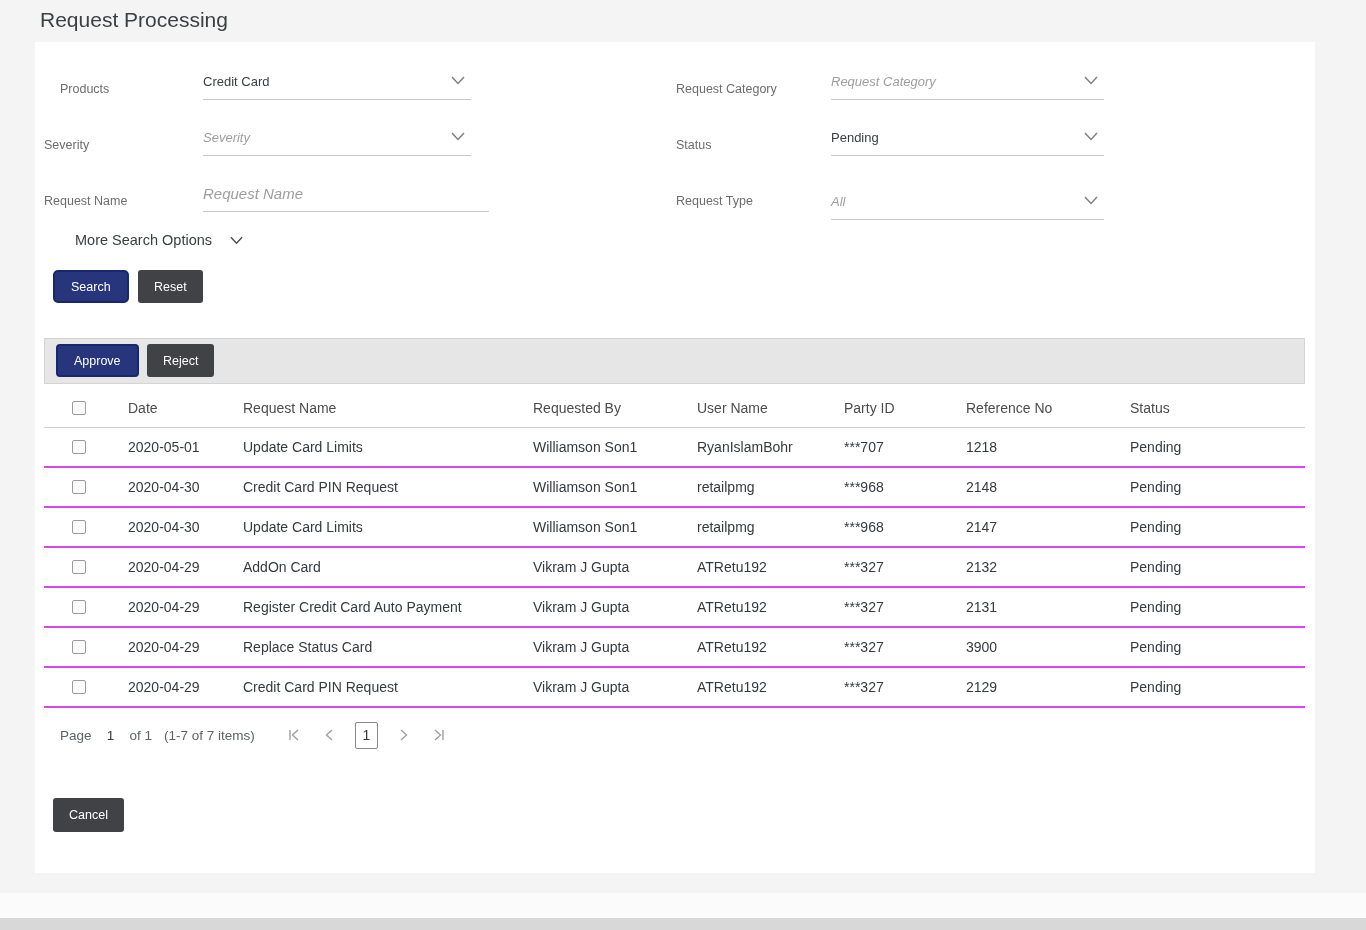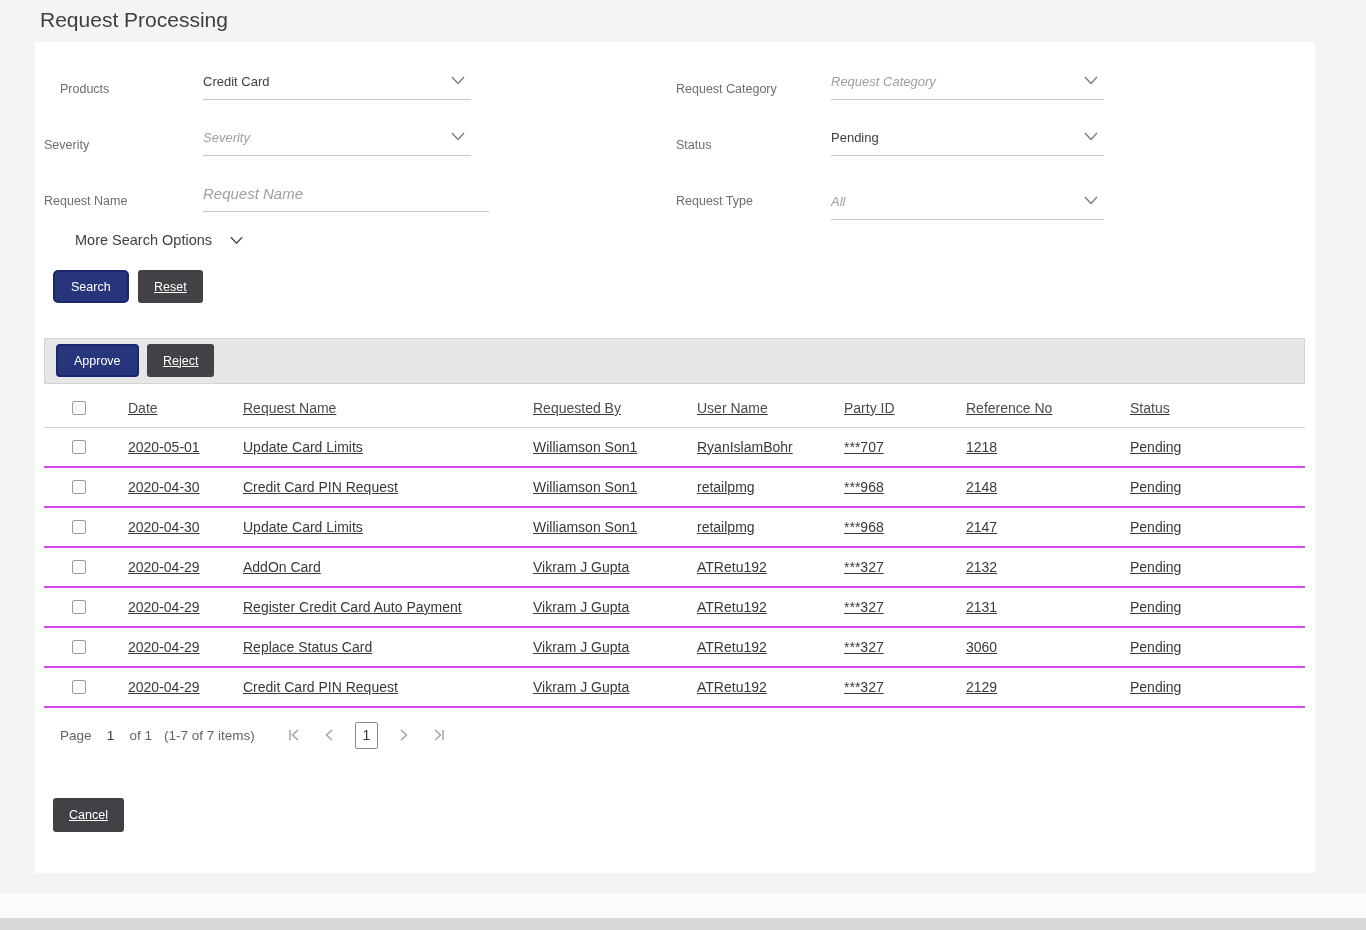--- a/index.html
+++ b/index.html
@@ -42,36 +42,36 @@
     font-size: 14.5px; color: #3c4043; cursor: pointer;
     display: flex; align-items: center; gap: 18px; margin-left: 31px;
   }
   
   .btn {
     border: none; border-radius: 3px; color: #ffffff;
     font-size: 12.5px; font-family: "Liberation Sans", sans-serif;
     height: 33px; padding: 0 16px; cursor: pointer;
   }
   .btn-primary { background: #27357d; border: 2px solid #18276e; border-radius: 5px; }
-  .btn-dark { background: #404245; text-decoration: underline; }
+  .btn-dark { background: #404245; }
   .btn-search { position: absolute; left: 18px; top: 228px; }
   .btn-reset  { position: absolute; left: 103px; top: 228px; }
   .btn-cancel { position: absolute; left: 18px; top: 756px; height: 34px; }
   
   .toolbar {
     position: absolute; left: 9px; top: 296px;
     width: 1261px; height: 46px;
     background: #e6e6e6; border: 1px solid #d4d4d4;
   }
   .toolbar .btn-approve { position: absolute; left: 11px; top: 5px; border-radius: 4px; }
   .toolbar .btn-reject  { position: absolute; left: 102px; top: 5px; }
   
   .grid {
     position: absolute; left: 9px; top: 347px;
-    width: 1261px; border-collapse: collapse; table-layout: fixed; text-decoration: underline;
+    width: 1261px; border-collapse: collapse; table-layout: fixed;
   }
   .grid th {
     text-align: left; font-weight: 400; font-size: 14px; color: #4c4c4c;
     height: 38px; border-bottom: 1px solid #cfcfcf;
   }
   .grid td {
     font-size: 14px; color: #363a3e; height: 40px;
     border-bottom: 2px solid #d946ef;
     white-space: nowrap; overflow: hidden;
   }
@@ -275,21 +275,21 @@
 
     <tr>
       <td class="cell-check">
             <input type="checkbox" style="">
           </td>
       <td>2020-04-29</td>
       <td>Replace Status Card</td>
       <td>Vikram J Gupta</td>
       <td>ATRetu192</td>
       <td>***327</td>
-      <td>3060</td>
+      <td>3900</td>
       <td>Pending</td>
     </tr>
 
     <tr>
       <td class="cell-check">
             <input type="checkbox" style="">
           </td>
       <td>2020-04-29</td>
       <td>Credit Card PIN Request</td>
       <td>Vikram J Gupta</td>

